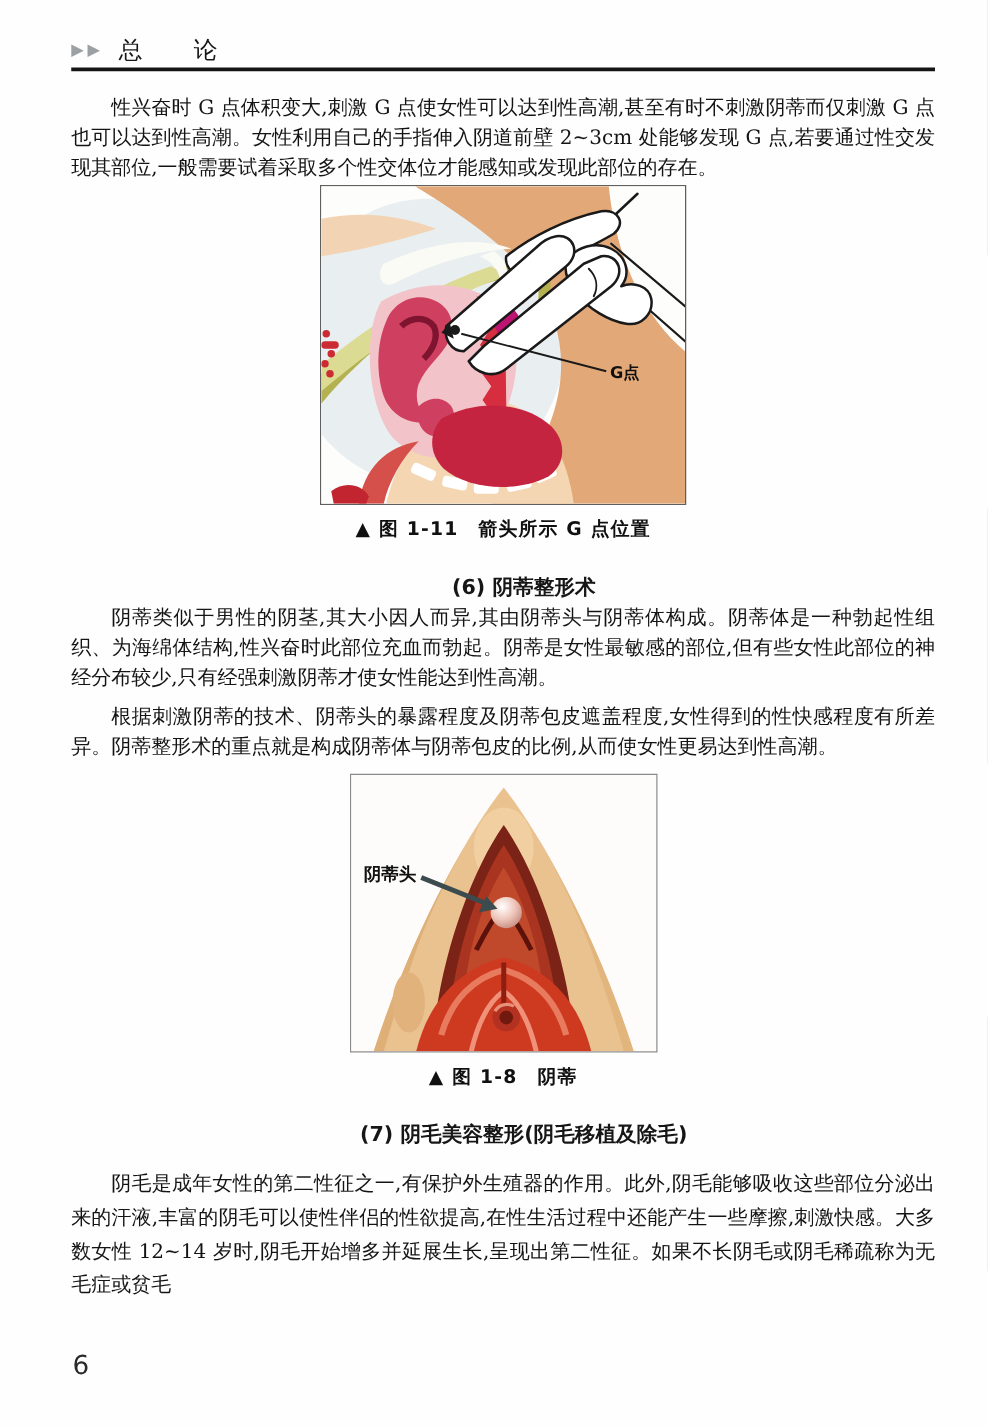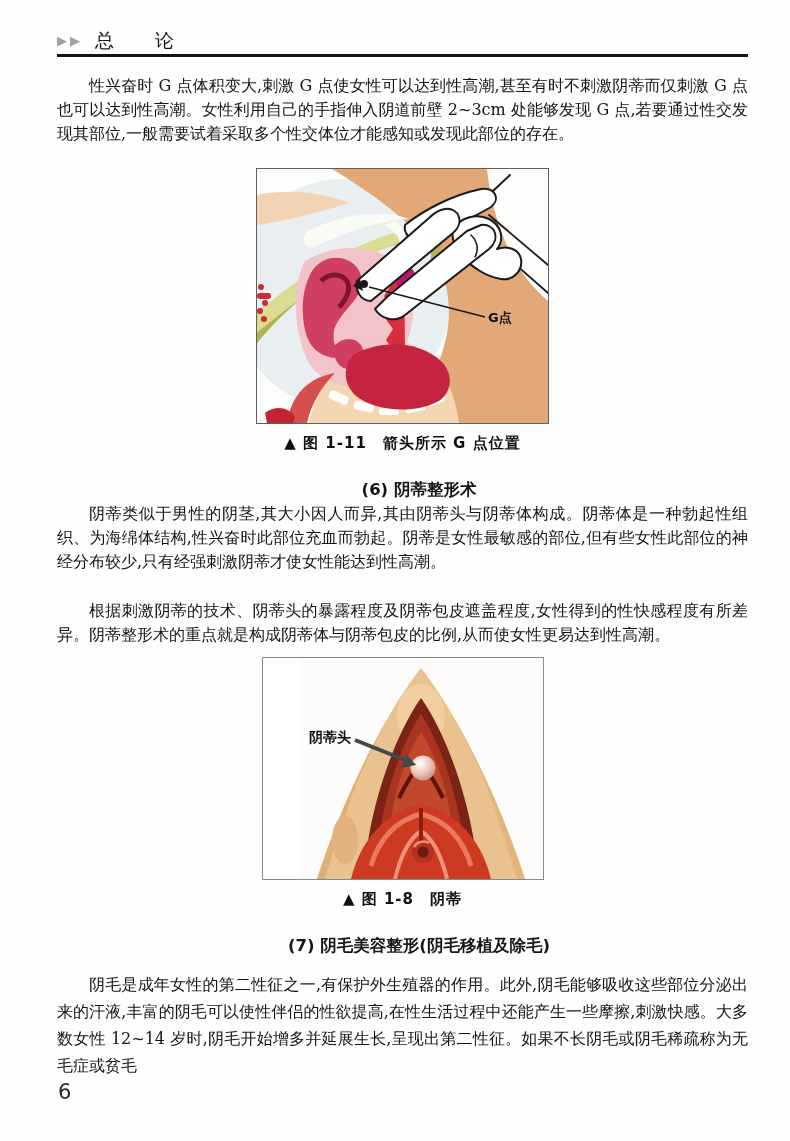--- a/index.html
+++ b/index.html
@@ -17,30 +17,30 @@
   .hdr-title { font-family:"DejaVu Sans","Liberation Sans",sans-serif;
     font-weight:normal; font-size:19px; line-height:1; letter-spacing:1px; }
   .hdr-rule { height:3px; background:#141414; margin-top:4px; }
 
   
   .para { margin:0; font-size:16px; line-height:24px; text-align:justify;
     text-indent:2em; color:#141414; }
   .p1 { margin-top:17px; }
   .p2 { margin-top:7px; }
   .p3 { margin-top:1px; }
-  .p4 { margin-top:25px; }
+  .p4 { margin-top:7px; }
   .p5 { margin-top:14px; line-height:27px; }
 
   .section-heading { font-family:"DejaVu Sans","Liberation Sans",sans-serif;
     font-weight:bold; font-size:16.5px; margin:26px 0 0 0; text-indent:2em;text-align:center; }
 
   
   .figure-wrap { display:flex; flex-direction:column; align-items:center; }
-  .figure-box1 { width:291px; margin-top:22px; border:1px solid #5f5f5f; background:#fff;text-decoration:underline; }
-  .figure-box2 { width:244px; margin-top:10px; border:1px solid #8a8a8a; background:#fff;padding-left:36px; }
+  .figure-box1 { width:291px; margin-top:2px; border:1px solid #5f5f5f; background:#fff;text-decoration:underline; }
+  .figure-box2 { width:244px; margin-top:10px; border:1px solid #8a8a8a; background:#fff; }
   .figure-box1 svg, .figure-box2 svg { display:block; }
   .fig-caption { margin-top:10px; font-family:"DejaVu Sans","Liberation Sans",sans-serif;
     font-weight:bold; font-size:15px; color:#101010; text-align:center; letter-spacing:1px; }
 
   .page-number { position:absolute; left:58px; top:1080px;
     font-family:"DejaVu Sans","Liberation Sans",sans-serif;
     font-size:21px; color:#2a2a2a; }
   svg text { font-family:"DejaVu Sans","Liberation Sans",sans-serif; }
 </style>
 </head>

